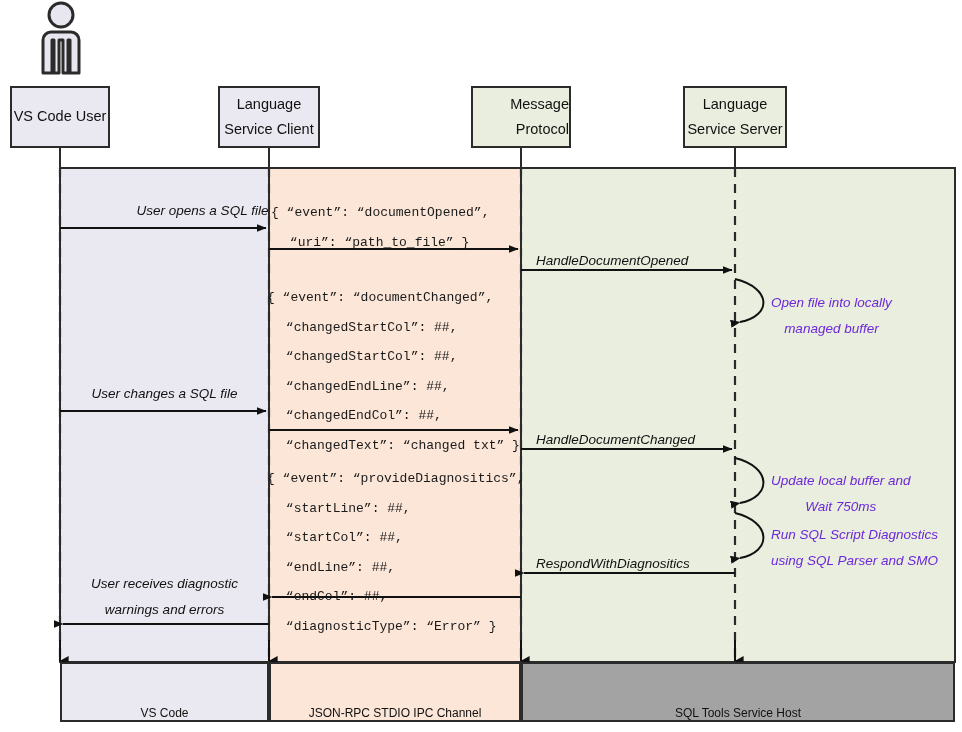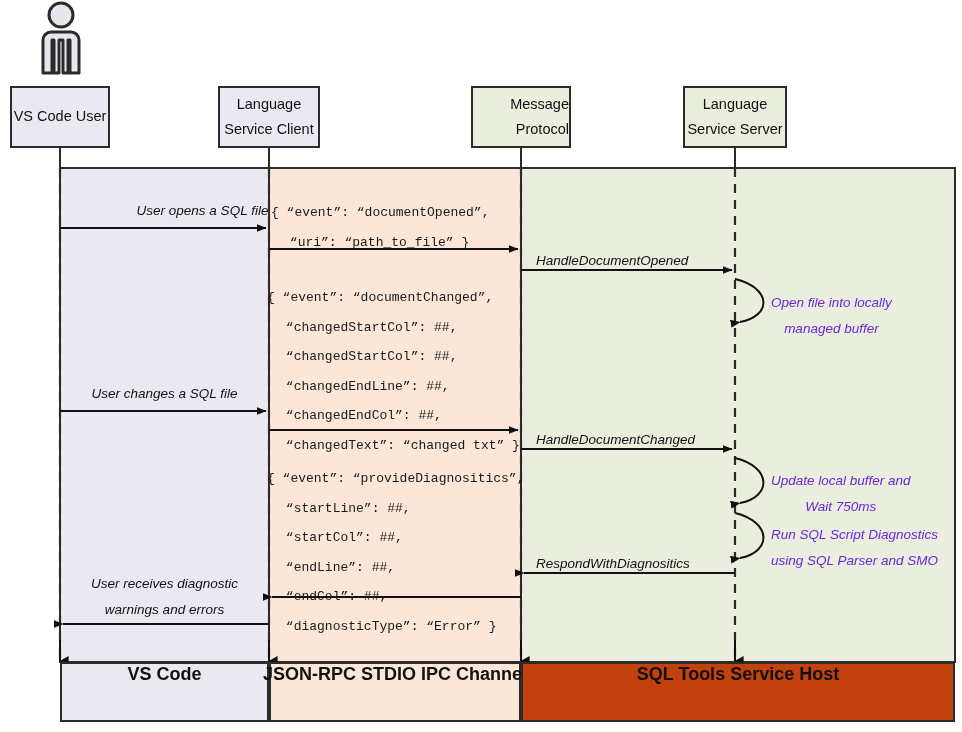--- a/index.html
+++ b/index.html
@@ -19,26 +19,26 @@
     font-size:14.5px;color:#111;line-height:1.75;text-align:center;
   }
   .pbox .ln{display:block;white-space:nowrap;}
   .pbox.lav{background:#eae8f1;}
   .pbox.grn{background:#e9eede;}
 
   
   .fbox{
     position:absolute;box-sizing:border-box;
     border:2px solid #2b2b2b;
-    display:flex;align-items:flex-start;justify-content:center;
-    font-size:18px;font-weight:bold;color:#111;white-space:nowrap;
+    display:flex;align-items:flex-end;justify-content:center;
+    font-size:12px;font-weight:normal;color:#111;white-space:nowrap;
   }
   .fbox.lav{background:#eae8f1;}
   .fbox.pch{background:#fbe6d8;}
-  .fbox.grn{background:#c2410c;}
+  .fbox.grn{background:#a3a3a3;}
 
   
   .mlabel{
     position:absolute;font-style:italic;font-size:13.5px;color:#111;
     white-space:nowrap;text-align:center;line-height:1.9;
   }
   .mlabel.two{text-align:center;}
 
   
   .json{

